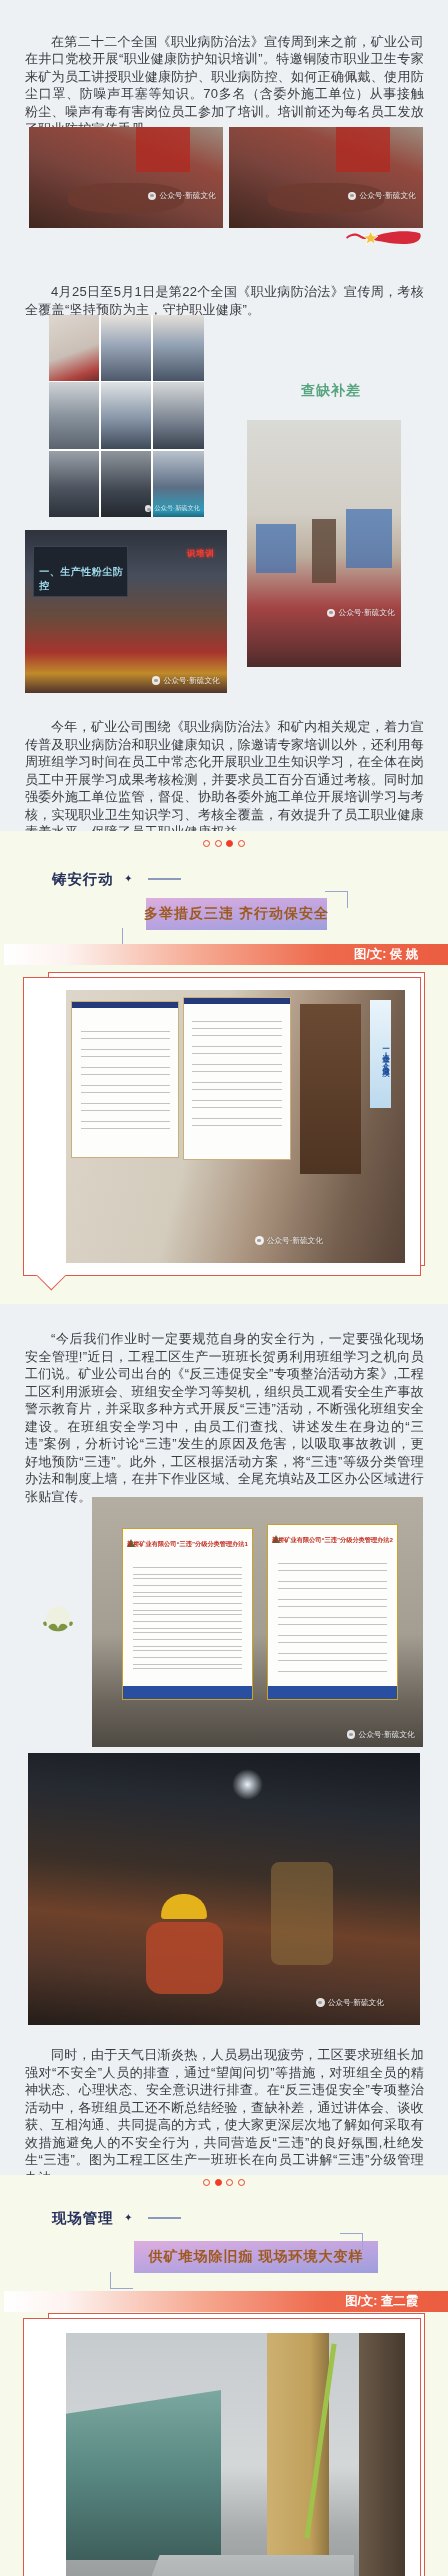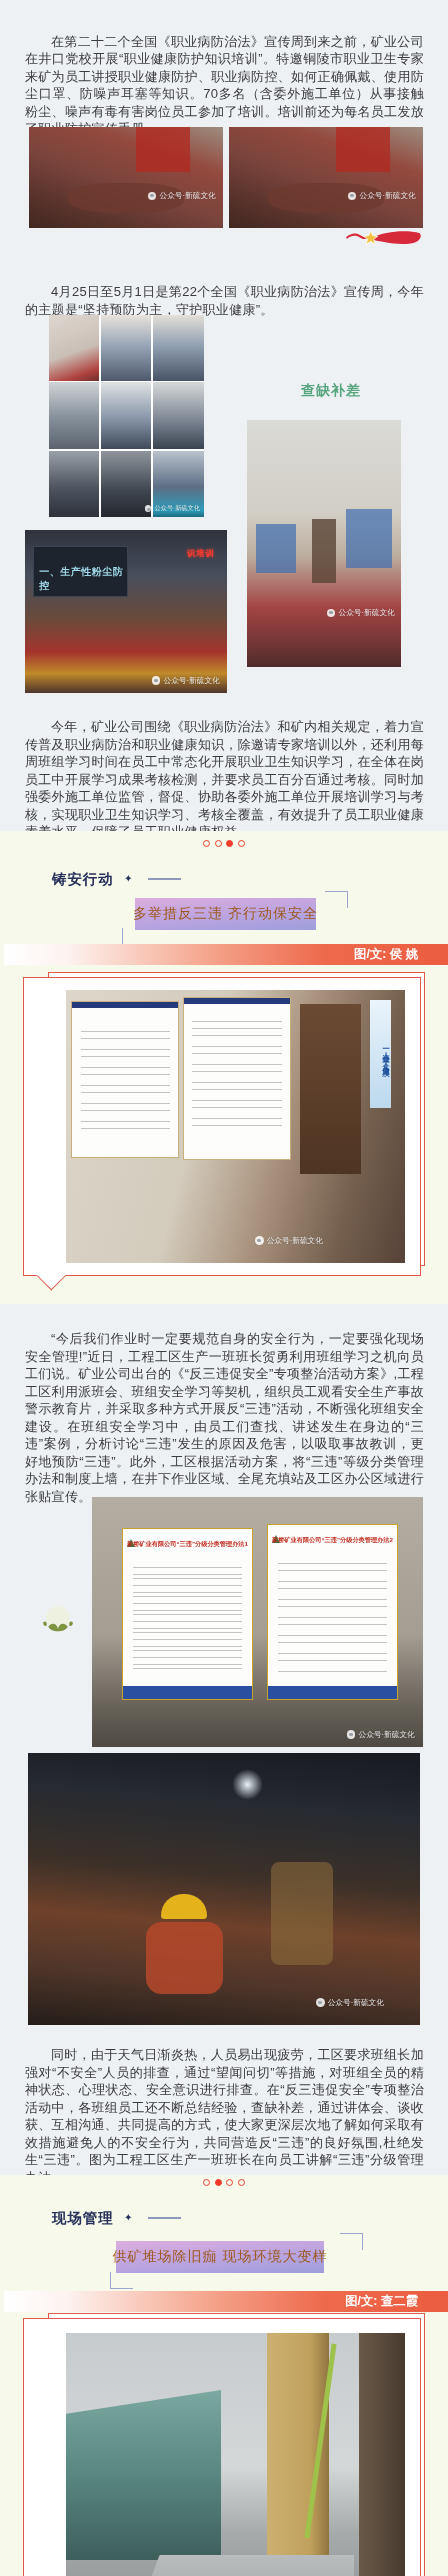--- a/index.html
+++ b/index.html
@@ -18,21 +18,21 @@
   .wm-ic:after{content:"";position:absolute;left:2.1px;top:2.6px;width:4.6px;height:3.1px;border-radius:50%;background:#9aa0a6;}
   .slogan{position:absolute;font-size:14px;font-weight:700;color:#57a57f;letter-spacing:1px;}
   .dots{position:absolute;left:0;width:448px;display:flex;justify-content:center;gap:4.6px;}
   .dot{width:7.2px;height:7.2px;border-radius:50%;border:1.5px solid #f23c2a;box-sizing:border-box;}
   .dot.filled{background:#f23c2a;}
   .sec-label{position:absolute;font-size:14.4px;font-weight:700;color:#26305a;letter-spacing:1px;}
   .diamond{position:absolute;font-size:10.3px;color:#26305a;}
   .hline{position:absolute;height:1.5px;background:#8d98bb;}
   .hbox{position:absolute;display:flex;align-items:center;justify-content:center;
         background:linear-gradient(175deg,#dcaede 0%,#c0a5e0 45%,#9e9edd 100%);
-        font-size:14px;font-weight:400;color:#9e5a1e;letter-spacing:1px;white-space:nowrap;}
+        font-size:14px;font-weight:700;color:#9e5a1e;letter-spacing:1px;white-space:nowrap;margin-left:11px;}
   .brk{position:absolute;width:21.6px;height:15.5px;}
   .brk.tr{border-top:1.5px solid #9aa5d2;border-right:1.5px solid #9aa5d2;}
   .brk.bl{border-bottom:1.5px solid #9aa5d2;border-left:1.5px solid #9aa5d2;}
   .credit{position:absolute;left:4.1px;width:444px;height:20.6px;line-height:20.6px;text-align:right;
           padding-right:30px;box-sizing:border-box;font-size:12.4px;font-weight:700;color:#ffffff;
           background:linear-gradient(90deg,#ffffff 0%,#fdf3f0 14%,#f5a78f 45%,#ee6a4d 72%,#eb5c40 100%);}
   .card{position:absolute;background:#ffffff;border:1px solid #e0574c;box-sizing:border-box;}
   .tail{position:absolute;width:20.6px;height:20.6px;background:#ffffff;transform:rotate(45deg);
         border-right:1px solid #e0574c;border-bottom:1px solid #e0574c;box-sizing:border-box;}
   .cell{position:absolute;}
@@ -74,21 +74,21 @@
         <span>公众号·新硫文化</span>
       </span>
   </div>
 
   <svg style="position:absolute;left:344px;top:229px;" width="80" height="19.6" viewBox="0 0 156 38">
     <path d="M4 16 C14 7 24 7 32 12 C40 17 46 15 54 10 L56 15 C47 21 38 21 30 16 C22 11 13 13 6 19 Z" fill="#d6293a"></path>
     <path d="M54 17 C80 4 122 1 148 8 C153 16 146 26 130 28 C102 32 72 24 54 21 Z" fill="#d6293a"></path>
     <path d="M52 4 L56 13 L66 14 L58 20 L61 30 L52 24 L43 30 L46 20 L38 14 L48 13 Z" fill="#f2c23e" stroke="#fff" stroke-width="1.5"></path>
   </svg>
 
-  <p class="para" style="top:270px;">4月25日至5月1日是第22个全国《职业病防治法》宣传周，今年的主题是“坚持预防为主，守护职业健康”。</p>
+  <p class="para" style="top:270px;">4月25日至5月1日是第22个全国《职业病防治法》宣传周，考核全覆盖“坚持预防为主，守护职业健康”。</p>
 
   <div class="ph" style="left:49px;top:315px;width:155px;height:202px;background:#ffffff;">
     <div class="cell" style="left:0;top:0;width:50px;height:66px;background:linear-gradient(160deg,#ded7d0 0%,#cabfb6 55%,#b0433f 85%,#6e2f2c 100%);"></div>
     <div class="cell" style="left:52px;top:0;width:50px;height:66px;background:linear-gradient(180deg,#e8e3dc 0%,#9aa7b8 45%,#4e5a6b 100%);"></div>
     <div class="cell" style="left:104px;top:0;width:51px;height:66px;background:linear-gradient(180deg,#e4dfd8 0%,#93a2b4 45%,#475465 100%);"></div>
     <div class="cell" style="left:0;top:67px;width:50px;height:67px;background:linear-gradient(180deg,#cfd3d6 0%,#8a949e 50%,#5a636e 100%);"></div>
     <div class="cell" style="left:52px;top:67px;width:50px;height:67px;background:linear-gradient(180deg,#dfe3e4 0%,#8795a8 55%,#3f4a59 100%);"></div>
     <div class="cell" style="left:104px;top:67px;width:51px;height:67px;background:linear-gradient(180deg,#d6d9da 0%,#77808e 60%,#39424f 100%);"></div>
     <div class="cell" style="left:0;top:136px;width:50px;height:66px;background:linear-gradient(180deg,#9aa0a8 0%,#4e5560 55%,#2c313a 100%);"></div>
     <div class="cell" style="left:52px;top:136px;width:50px;height:66px;background:linear-gradient(180deg,#8f959c 0%,#3f4650 60%,#23272e 100%);"></div>
@@ -217,21 +217,21 @@
     <span class="dot"></span>
     <span class="dot filled"></span>
     <span class="dot"></span>
     <span class="dot"></span>
   </div>
 
   <div class="sec-label" style="left:52px;top:2209px;">现场管理</div>
   <div class="diamond" style="left:124px;top:2211px;">✦</div>
   <div class="hline" style="left:148px;top:2217px;width:33px;"></div>
 
-  <div class="hbox" style="left:116px;top:2241px;width:208px;height:32px;text-align:center;">供矿堆场除旧痂  现场环境大变样</div>
+  <div class="hbox" style="left:123px;top:2241px;width:244px;height:32px;text-align:center;">供矿堆场除旧痂  现场环境大变样</div>
   <div class="brk tr" style="left:340px;top:2233px;"></div>
   <div class="brk bl" style="left:110px;top:2272px;"></div>
 
   <div class="credit" style="top:2291px;">图/文: 查二霞</div>
 
   <div class="card" style="left:48px;top:2313px;width:377px;height:294px;"></div>
   <div class="card" style="left:23px;top:2318px;width:398px;height:299px;"></div>
 
   <div class="ph" style="left:66px;top:2333px;width:339px;height:278px;
        background:linear-gradient(180deg,#c6cbce 0%,#d4d7d8 48%,#a7aaab 72%,#8f9496 100%);">

